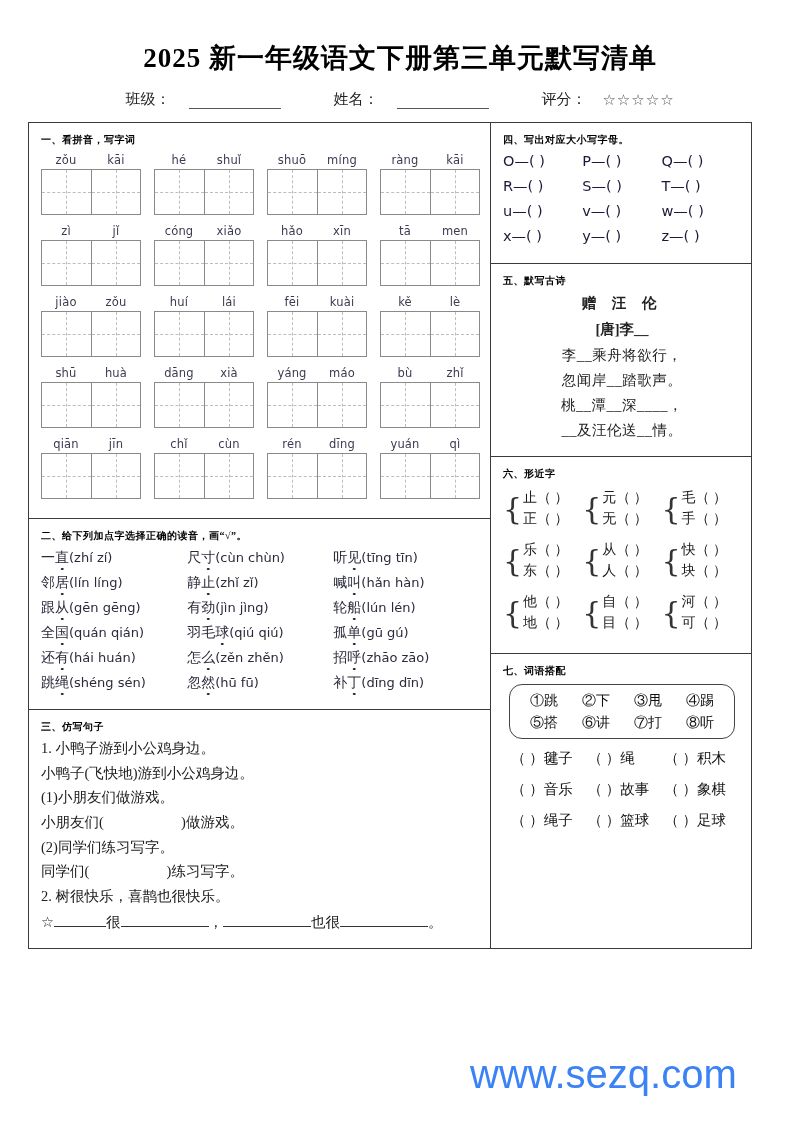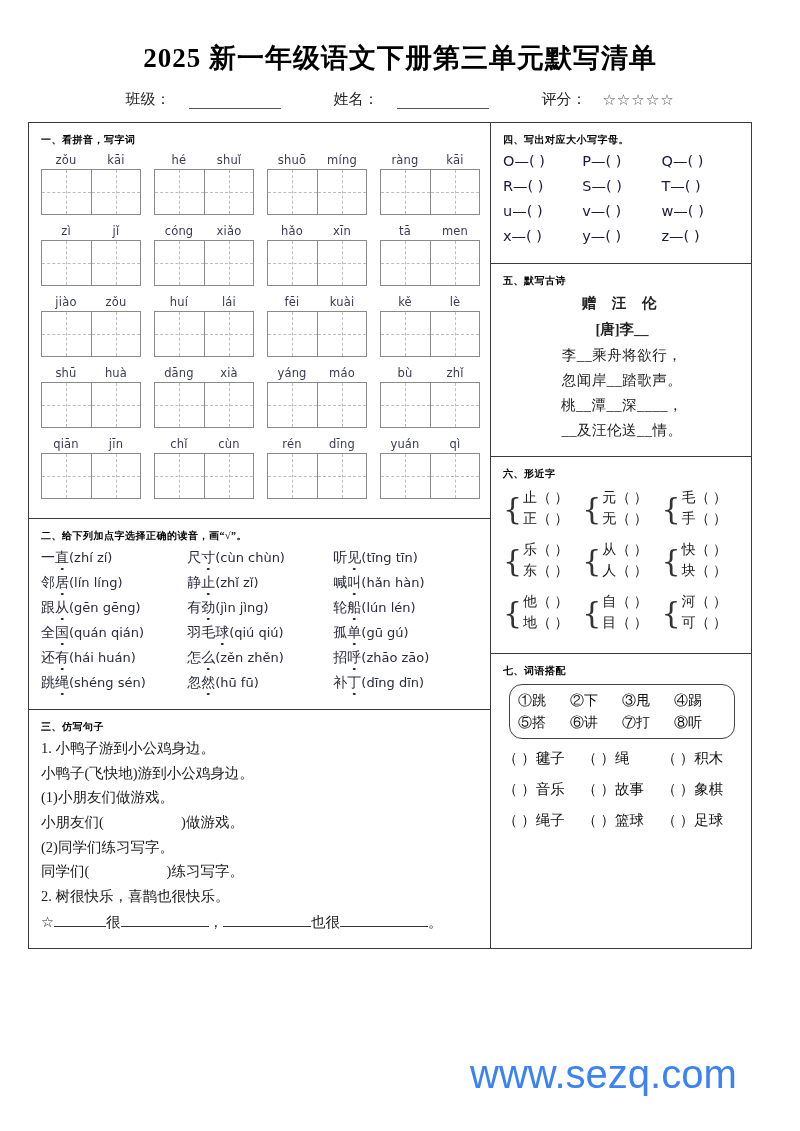--- a/index.html
+++ b/index.html
@@ -110,22 +110,22 @@
   }
   .s6col{display:flex;flex-direction:column;}
   .s6ln{white-space:nowrap;line-height:1.5;}
 
   
   .wordbank{
     border:1.2px solid #444;border-radius:13px;padding:5px 8px;margin:4px 6px 10px 6px;
     font-size:14px;color:#111;
   }
   .wb-row{display:flex;justify-content:space-between;line-height:1.55;}
-  .wb-row span{flex:1;text-align:left;white-space:nowrap;}
-  .s7row{display:flex;font-size:14.5px;margin-bottom:12px;color:#111;}
+  .wb-row span{flex:1;text-align:center;white-space:nowrap;}
+  .s7row{display:flex;font-size:14.5px;margin-bottom:12px;color:#111;margin-left:8px;}
   .s7item{flex:1;white-space:nowrap;}
 
   
   .watermark{
     position:absolute;left:470px;top:1052px;font-size:40px;color:#3b82f6;
     font-family:"Liberation Sans","DejaVu Sans",sans-serif;letter-spacing:0px;
     white-space:nowrap;
   }
 </style>
 </head>

